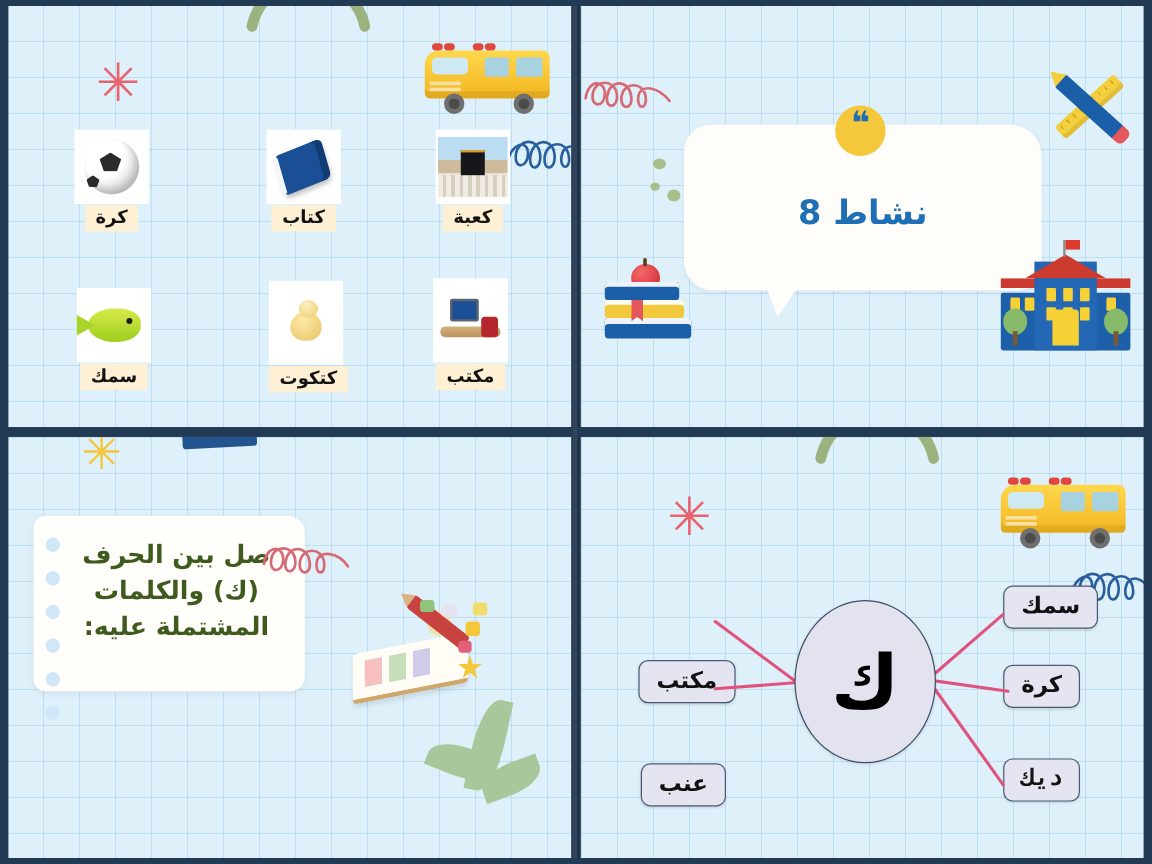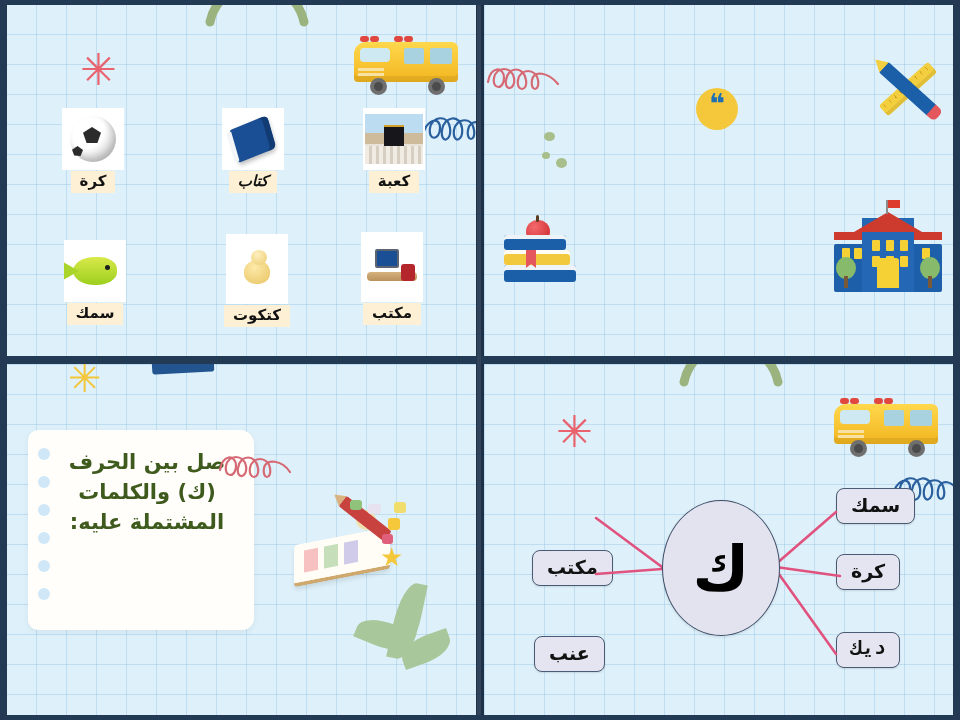--- a/index.html
+++ b/index.html
@@ -179,21 +179,21 @@
   .ruler::after{content:"";position:absolute;left:4px;top:2px;width:58px;height:4px;
     background:repeating-linear-gradient(to right,#caa018 0 1px,transparent 1px 7px);}
   .pencil{position:absolute;left:5px;top:30px;width:66px;height:14px;border-radius:2px;
     background:#1b5fa8;transform:rotate(42deg);}
   .pencil::before{content:"";position:absolute;left:-11px;top:0;width:12px;height:14px;background:#f3cf3f;
     clip-path:polygon(100% 0,100% 100%,0 50%);}
   .pencil::after{content:"";position:absolute;right:-8px;top:0;width:10px;height:14px;border-radius:0 5px 5px 0;background:#e4575d;}
 
   
   .note{
-    position:absolute;left:22px;top:66px;width:226px;height:200px;
+    position:absolute;left:22px;top:66px;width:226px;height:146px;
     background:#fffefb;border-radius:10px 14px 12px 10px;
     box-shadow:0 2px 6px rgba(0,0,0,.06);
   }
   .note-holes{position:absolute;right:auto;left:10px;top:18px;}
   .note-holes i{display:block;width:12px;height:12px;border-radius:50%;background:#cfe7f6;margin-bottom:16px;}
   .note-txt{
     position:absolute;left:26px;top:18px;width:186px;
     color:#3f5a1d;font-size:21px;font-weight:bold;line-height:1.42;
     text-align:center;direction:rtl;
   }
@@ -278,40 +278,40 @@
     <svg class="squiggle" style="left:196px;top:-44px;" width="110" height="70">
       <path d="M8 62 A48 48 0 0 1 102 62" fill="none" stroke="#9bb37f" stroke-width="9" stroke-linecap="round"></path>
     </svg>
 
     <div class="pic-card" style="left:56px;top:104px;">
       <div class="pic-box">
           <span class="ball"></span>
         </div>
       <div class="pic-label">كرة</div>
     </div>
-    <div class="pic-card" style="left:216px;top:104px;font-style:italic;">
+    <div class="pic-card" style="left:216px;top:104px;">
       <div class="pic-box">
           <span class="bookicon"></span>
         </div>
       <div class="pic-label">كتاب</div>
     </div>
     <div class="pic-card" style="left:357px;top:104px;">
       <div class="pic-box">
           <span class="kaaba"></span>
         </div>
       <div class="pic-label">كعبة</div>
     </div>
 
     <div class="pic-card" style="left:58px;top:236px;">
       <div class="pic-box">
           <span class="fish"></span>
         </div>
       <div class="pic-label">سمك</div>
     </div>
-    <div class="pic-card" style="left:218px;top:230px;">
+    <div class="pic-card" style="left:218px;top:230px;align-items:flex-end;">
       <div class="pic-box tall">
           <span class="chick"></span>
         </div>
       <div class="pic-label">كتكوت</div>
     </div>
     <div class="pic-card" style="left:355px;top:228px;">
       <div class="pic-box tall">
         <span class="desk">
             <span class="deskchair"></span>
           </span>
@@ -330,20 +330,23 @@
       <i style="left:2px;top:0;width:11px;height:9px;"></i>
       <i style="left:0;top:20px;width:8px;height:7px;"></i>
       <i style="left:14px;top:26px;width:11px;height:10px;"></i>
     </div>
 
     <div class="penruler">
       <div class="ruler"></div>
       <div class="pencil"></div>
     </div>
 
+    <div class="bubble">
+      <div class="bubble-txt">نشاط 8</div>
+    </div>
     <div class="quote-badge">❝</div>
 
     <div class="books">
       <span class="apple"></span>
       <i class="bk3"></i>
         <i class="bk2"></i>
         <i class="bk1"></i>
       <span class="bookmark"></span>
     </div>
 

